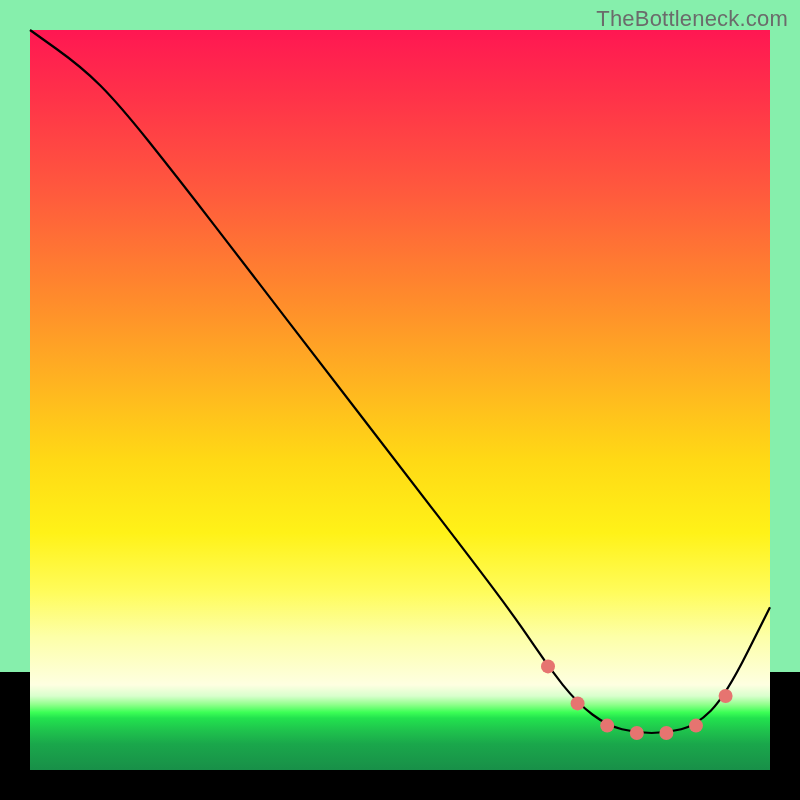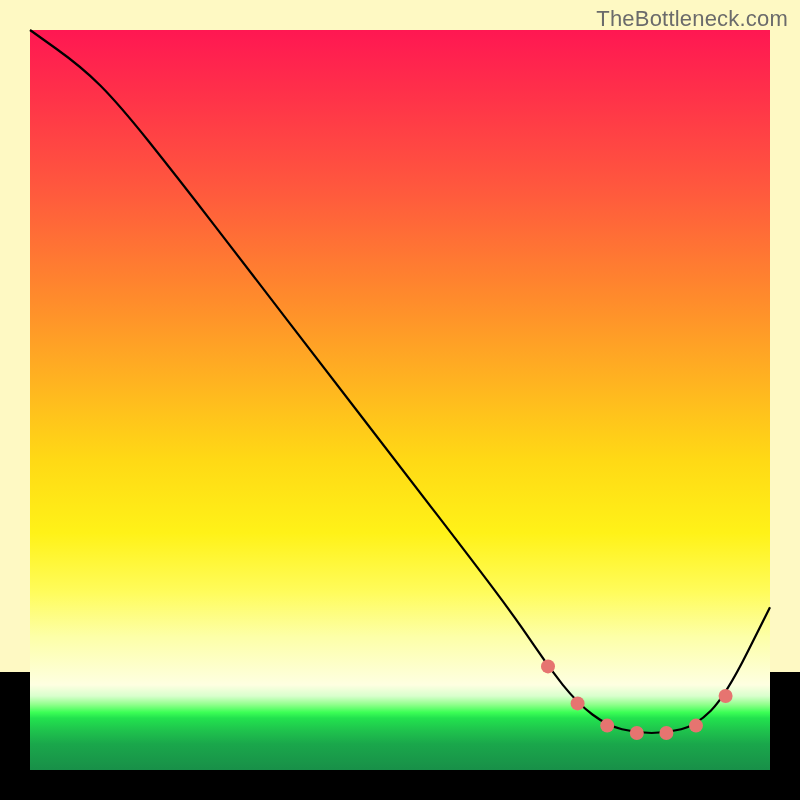--- a/index.html
+++ b/index.html
@@ -8,21 +8,21 @@
     width: 800px;
     height: 800px;
     background: #000;
     overflow: hidden;
     font-family: Arial, Helvetica, sans-serif;
   }
   .frame {
     position: relative;
     width: 800px;
     height: 672px;
-    background: #fef9c3;
+    background: #86efac;
   }
   .plot {
     position: absolute;
     left: 30px;
     top: 30px;
     width: 740px;
     height: 740px;
     
     background: linear-gradient(
       to bottom,

